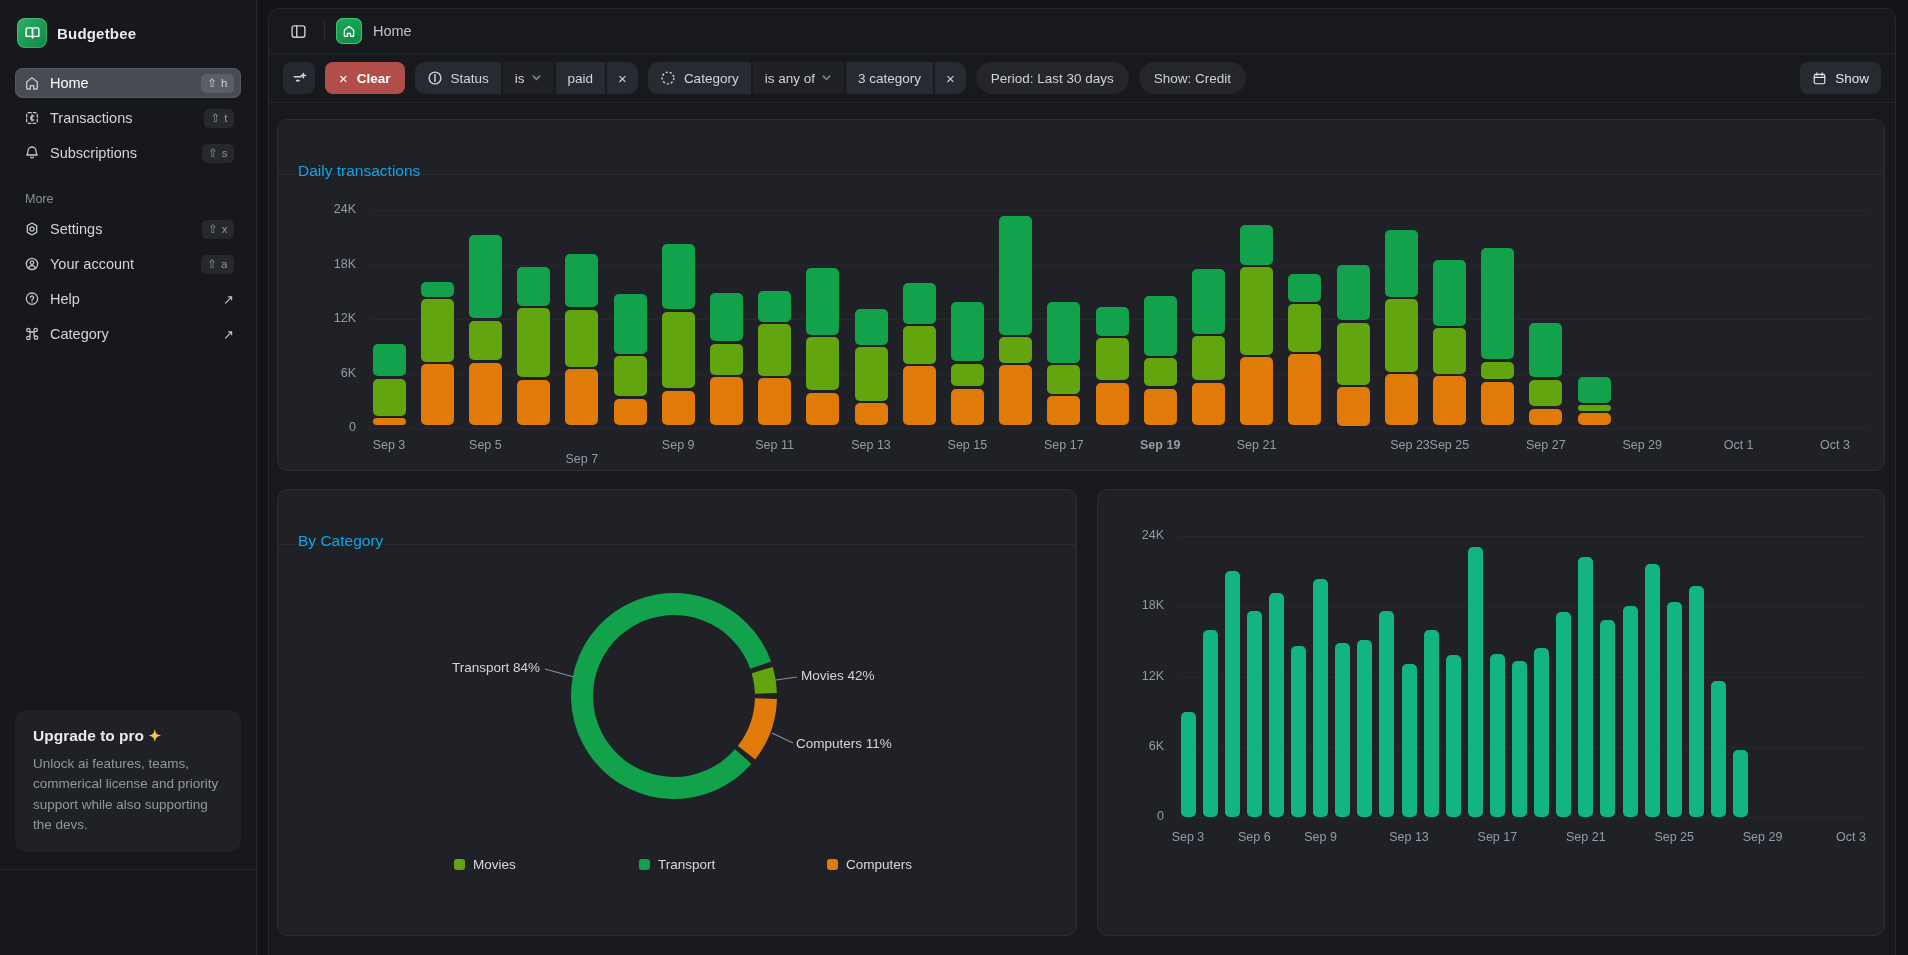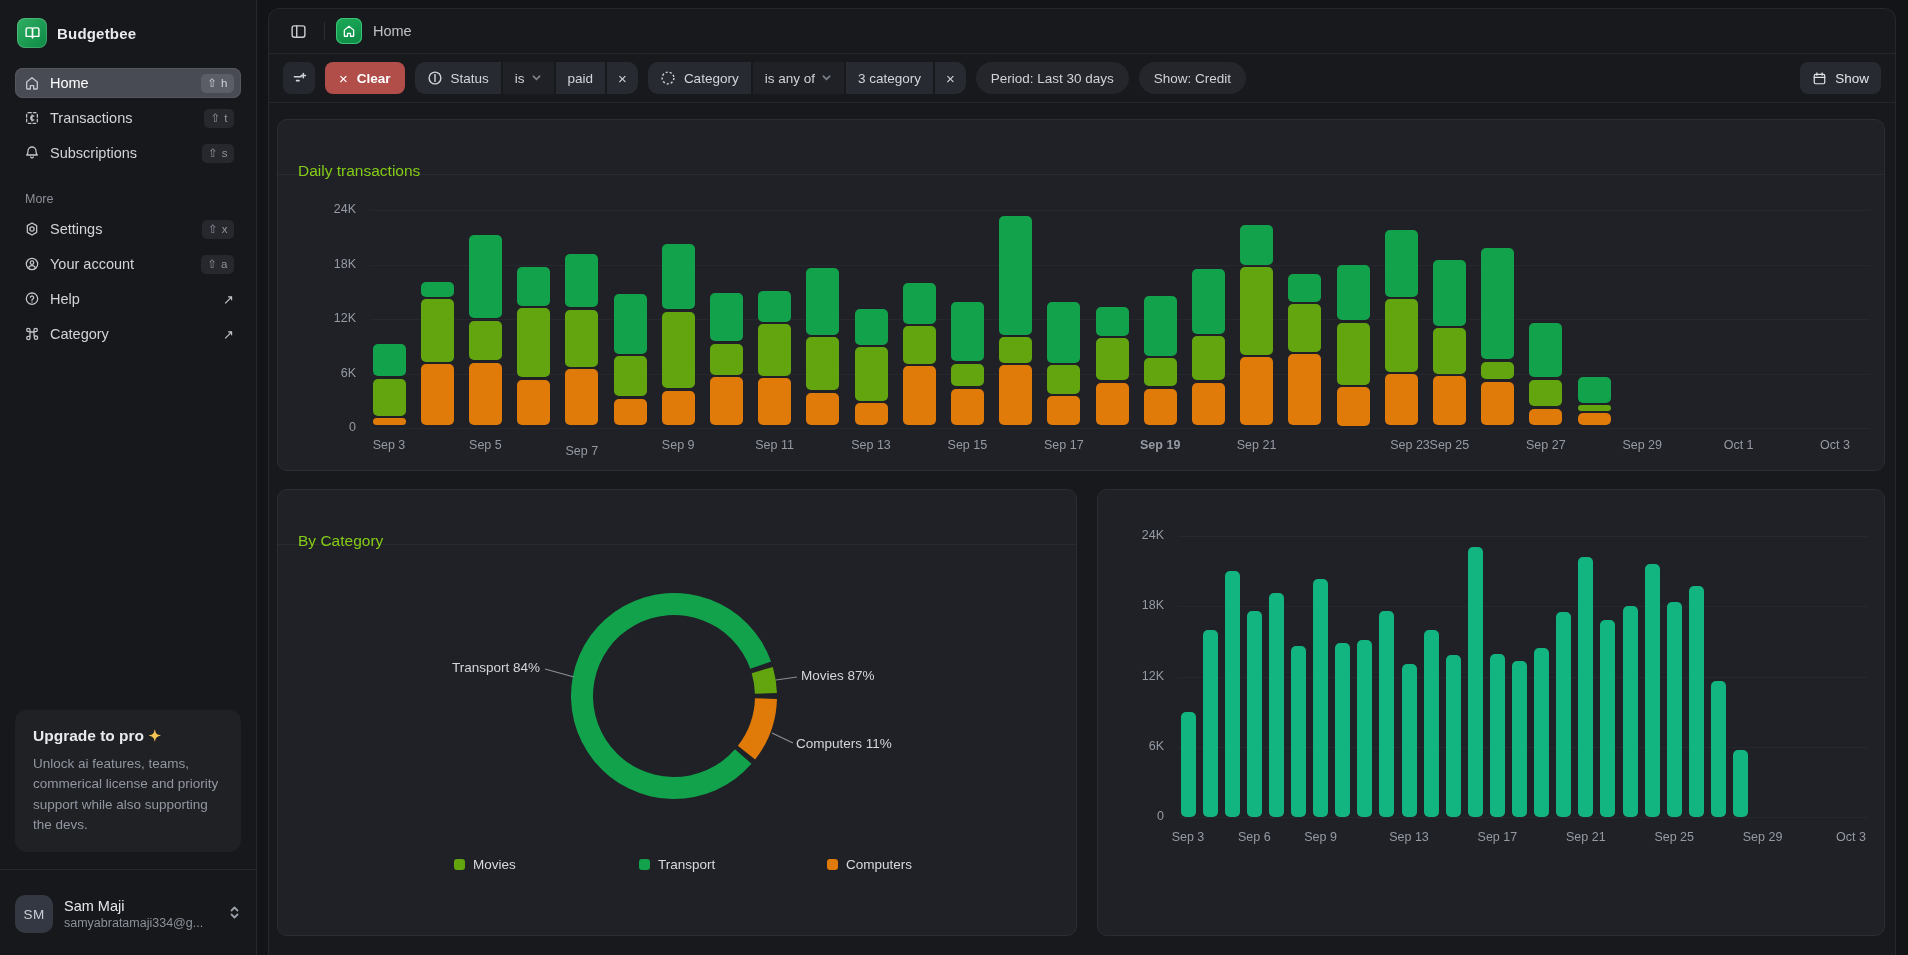--- a/index.html
+++ b/index.html
@@ -48,21 +48,21 @@
   .fseg.op { background:#1f2126; color:#cfd2d7; gap:6px; }
   .fseg .chev { color:#7d828b; }
   .fseg.xseg { padding:0 11px; color:#cdd0d5; font-size:15px; }
   .pill { height:32px; border-radius:16px; background:#24262c; color:#cfd2d7; font-size:13.5px; display:flex; align-items:center; padding:0 15px; cursor:pointer; flex:none; }
   .spacer { flex:1 1 auto; }
   .date-btn { height:32px; border-radius:8px; background:#272a31; color:#e3e5e8; font-size:13.5px; display:flex; align-items:center; gap:8px; padding:0 12px; cursor:pointer; border:none; }
 
   .content { padding:16px 10px 0 8px; }
   .card { background:#1f2127; border:1px solid #2b2d33; border-radius:10px; }
   .card-head { height:55px; display:flex; align-items:center; padding:0 20px; border-bottom:1px solid #292b31; }
-  .card-title { color:#84cc16; font-size:15.5px;margin-top:48px; }
+  .card-title { color:#0ea5e9; font-size:15.5px;margin-top:48px; }
   .daily-card { height:352px; margin-bottom:18px; position:relative; }
   .lower-row { display:flex; gap:20px; }
   .cat-card { width:800px; height:447px; flex:none; }
   .status-card { flex:1 1 auto; height:447px; }
   .chart-body { position:relative; height:296px; }
   .cat-body, .status-body { position:relative; height:391px; }
 
   .gridline { position:absolute; height:1px; background:#26282e; }
   .ytick { position:absolute; color:#959aa3; font-size:12.5px; text-align:right; }
   .xtick { position:absolute; color:#959aa3; font-size:12.5px; text-align:center; width:80px; }
@@ -164,33 +164,20 @@
       </div>
     </nav>
 
   <div class="upgrade-card">
     <div class="upgrade-title"><span>Upgrade to pro</span> <span class="sparkle">✦</span></div>
     <div class="upgrade-body">Unlock ai features, teams, commerical license and priority support while also supporting the devs.</div>
   </div>
 
   <div class="sidebar-divider"></div>
 
-  <div class="user-row">
-    <div class="avatar">SM</div>
-    <div class="user-meta">
-      <div class="user-name">Sam Maji</div>
-      <div class="user-email">samyabratamaji334@g...</div>
-    </div>
-    <span class="user-caret">
-      <svg width="13" height="15" viewBox="0 0 13 15" fill="none" stroke="currentColor" stroke-width="1.8" stroke-linecap="round" stroke-linejoin="round">
-        <polyline points="3.5,5.5 6.5,2.5 9.5,5.5"></polyline>
-          <polyline points="3.5,9.5 6.5,12.5 9.5,9.5"></polyline>
-      </svg>
-    </span>
-  </div>
 </aside>
 
 <div class="main">
 
   <div class="topbar">
     <button class="icon-btn">
       <svg width="17" height="17" viewBox="0 0 24 24" fill="none" stroke="currentColor" stroke-width="2" stroke-linecap="round" stroke-linejoin="round">
         <rect x="3" y="4" width="18" height="16" rx="3"></rect>
           <line x1="9.5" y1="4" x2="9.5" y2="20"></line>
       </svg>
@@ -298,21 +285,21 @@
           <div class="gridline" style="left: 92px; width: 1500px; top: 198.5px;"></div>
           <div class="ytick" style="left: 20px; width: 58px; top: 190.5px;">6K</div>
           <div class="gridline" style="left: 92px; width: 1500px; top: 144px;"></div>
           <div class="ytick" style="left: 20px; width: 58px; top: 136px;">12K</div>
           <div class="gridline" style="left: 92px; width: 1500px; top: 89.5px;"></div>
           <div class="ytick" style="left: 20px; width: 58px; top: 81.5px;">18K</div>
           <div class="gridline" style="left: 92px; width: 1500px; top: 35px;"></div>
           <div class="ytick" style="left: 20px; width: 58px; top: 27px;">24K</div>
           <div class="xtick" style="left: 71px; top: 263px;">Sep 3</div>
           <div class="xtick" style="left: 167.4px; top: 263px;">Sep 5</div>
-          <div class="xtick" style="left: 263.8px; top: 269px;">Sep 7</div>
+          <div class="xtick" style="left: 263.8px; top: 277px;">Sep 7</div>
           <div class="xtick" style="left: 360.2px; top: 263px;">Sep 9</div>
           <div class="xtick" style="left: 456.6px; top: 263px;">Sep 11</div>
           <div class="xtick" style="left: 553px; top: 263px;">Sep 13</div>
           <div class="xtick" style="left: 649.4px; top: 263px;">Sep 15</div>
           <div class="xtick" style="left: 745.8px; top: 263px;">Sep 17</div>
           <div class="xtick" style="left: 842.2px; top: 263px; font-weight: bold;">Sep 19</div>
           <div class="xtick" style="left: 938.6px; top: 263px;">Sep 21</div>
           <div class="xtick" style="left: 1092px; top: 263px;">Sep 23</div>
           <div class="xtick" style="left: 1131.4px; top: 263px;">Sep 25</div>
           <div class="xtick" style="left: 1227.8px; top: 263px;">Sep 27</div>
@@ -407,21 +394,21 @@
         </div>
         <div class="cat-body" id="donut-chart">
             <svg width="800" height="391" class="leader-svg">
               <path d="M 494.8093393776259 121.9188299451837 A 103 103 0 0 1 498.95984184915653 148.12407121147243 L 476.96841931826873 148.73834726339092 A 81 81 0 0 0 473.70443193774463 128.13034199572698 Z" fill="#63a50f"></path>
               <path d="M 498.95984184915653 153.87592878852757 A 103 103 0 0 1 477.1651076214924 214.4131319585428 L 459.8288710421445 200.86857950137832 A 81 81 0 0 0 476.96841931826873 153.26165273660905 Z" fill="#e07b09"></path>
               <path d="M 473.49873561625964 218.84501439222407 A 103 103 0 1 1 493.03191763709157 116.4484883157237 L 472.30665367577103 123.82842285022932 A 81 81 0 1 0 456.9456076205537 204.3538462696131 Z" fill="#12a24b"></path>
               <line x1="267" y1="124" x2="296" y2="132" stroke="#8a8e96" stroke-width="1.2"></line>
               <line x1="519" y1="132" x2="498" y2="135" stroke="#8a8e96" stroke-width="1.2"></line>
               <line x1="515" y1="198" x2="494" y2="188" stroke="#8a8e96" stroke-width="1.2"></line>
             </svg>
-            <div class="donut-label" style="left: 523px; top: 123px;">Movies 87%</div>
+            <div class="donut-label" style="left: 523px; top: 123px;">Movies 42%</div>
             <div class="donut-label" style="right: 536px; top: 115px;">Transport 84%</div>
             <div class="donut-label" style="left: 518px; top: 191px;">Computers 11%</div>
             <div class="legend-item" style="left: 176px; top: 312px;">
               <span class="legend-swatch" style="background: rgb(99, 165, 15);"></span>
               <span>Movies</span>
             </div>
             <div class="legend-item" style="left: 361px; top: 312px;">
               <span class="legend-swatch" style="background: rgb(18, 162, 75);"></span>
               <span>Transport</span>
             </div>

